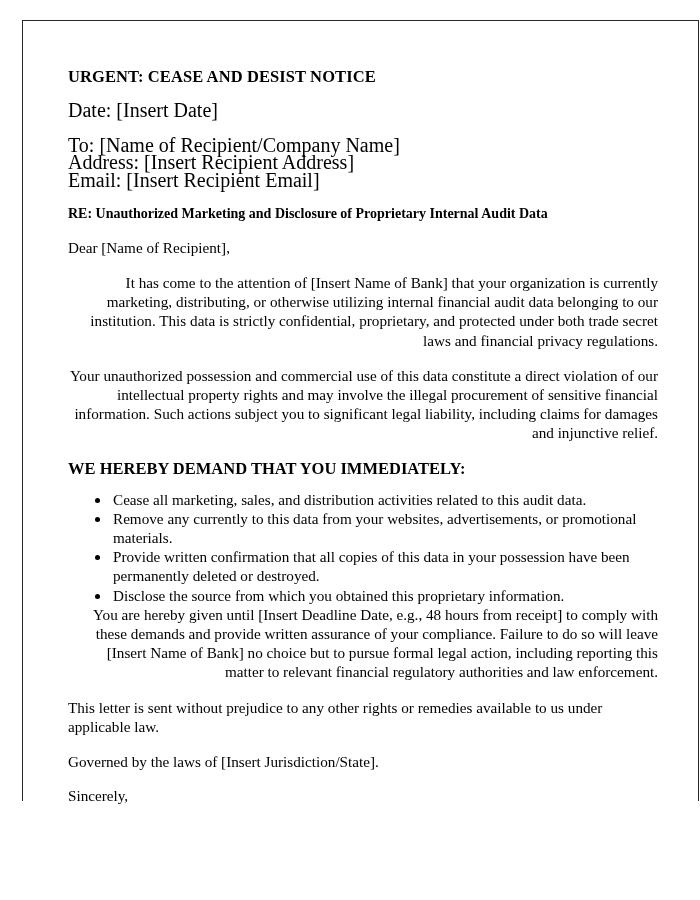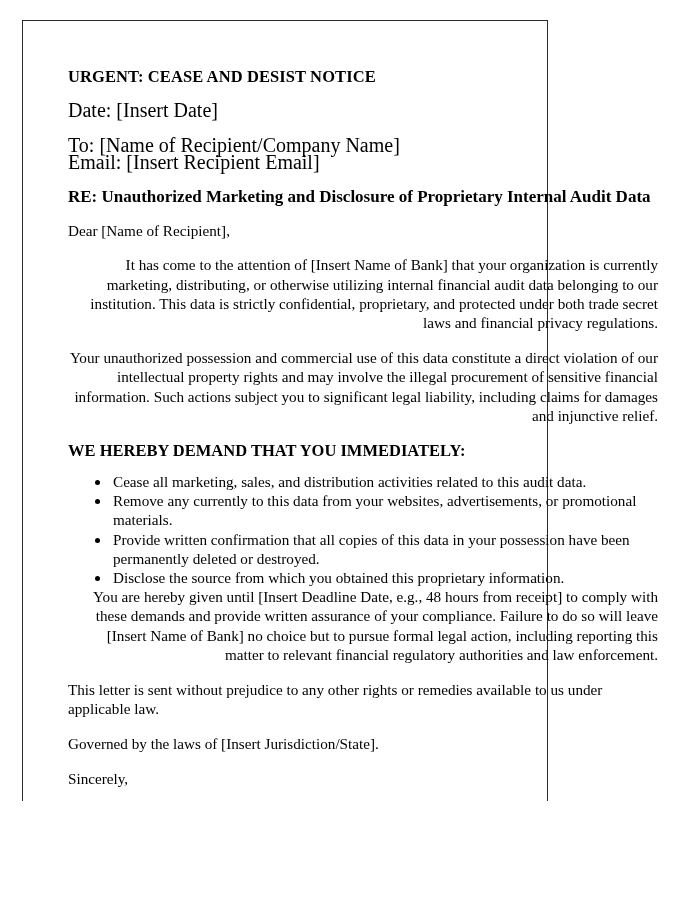--- a/index.html
+++ b/index.html
@@ -13,21 +13,21 @@
     overflow: hidden;
     font-family: "Liberation Serif", "DejaVu Serif", serif;
     color: #000000;
   }
 
   
   #page-frame {
     position: absolute;
     left: 22px;
     top: 20px;
-    width: 526px;
+    width: 677px;
     height: 781px;
     border-top: 1.5px solid #2a2a2a;
     border-left: 1.5px solid #2a2a2a;
     border-right: 1.5px solid #2a2a2a;
     border-bottom: none;
     box-sizing: border-box;
     background: #ffffff;
   }
 
   #letter {
@@ -53,21 +53,21 @@
 
   .gap-after {
     margin-bottom: 14px;
   }
 
   .addr-block {
     margin: 17px 0 16px 0;
   }
 
   .re-line {
-    font-size: 17px;
+    font-size: 14px;
     font-weight: bold;
     line-height: 18px;
     margin: 0 0 16px 0;
   }
 
   .salutation {
     font-size: 15.2px;
     line-height: 17.6px;
     margin: 0 0 16px 0;
   }
@@ -115,20 +115,21 @@
 
 <div id="page-frame">
   <div id="letter">
 
     <h1 class="doc-title">URGENT: CEASE AND DESIST NOTICE</h1>
 
     <p class="line gap-after">Date: [Insert Date]</p>
 
     <div class="addr-block">
       <p class="line">To: [Name of Recipient/Company Name]</p>
+      <p class="line">Address: [Insert Recipient Address]</p>
       <p class="line">Email: [Insert Recipient Email]</p>
     </div>
 
     <p class="re-line">RE: Unauthorized Marketing and Disclosure of Proprietary Internal Audit Data</p>
 
     <p class="salutation">Dear [Name of Recipient],</p>
 
     <p class="para">It has come to the attention of [Insert Name of Bank] that your organization is currently marketing, distributing, or otherwise utilizing internal financial audit data belonging to our institution. This data is strictly confidential, proprietary, and protected under both trade secret laws and financial privacy regulations.</p>
 
     <p class="para">Your unauthorized possession and commercial use of this data constitute a direct violation of our intellectual property rights and may involve the illegal procurement of sensitive financial information. Such actions subject you to significant legal liability, including claims for damages and injunctive relief.</p>

